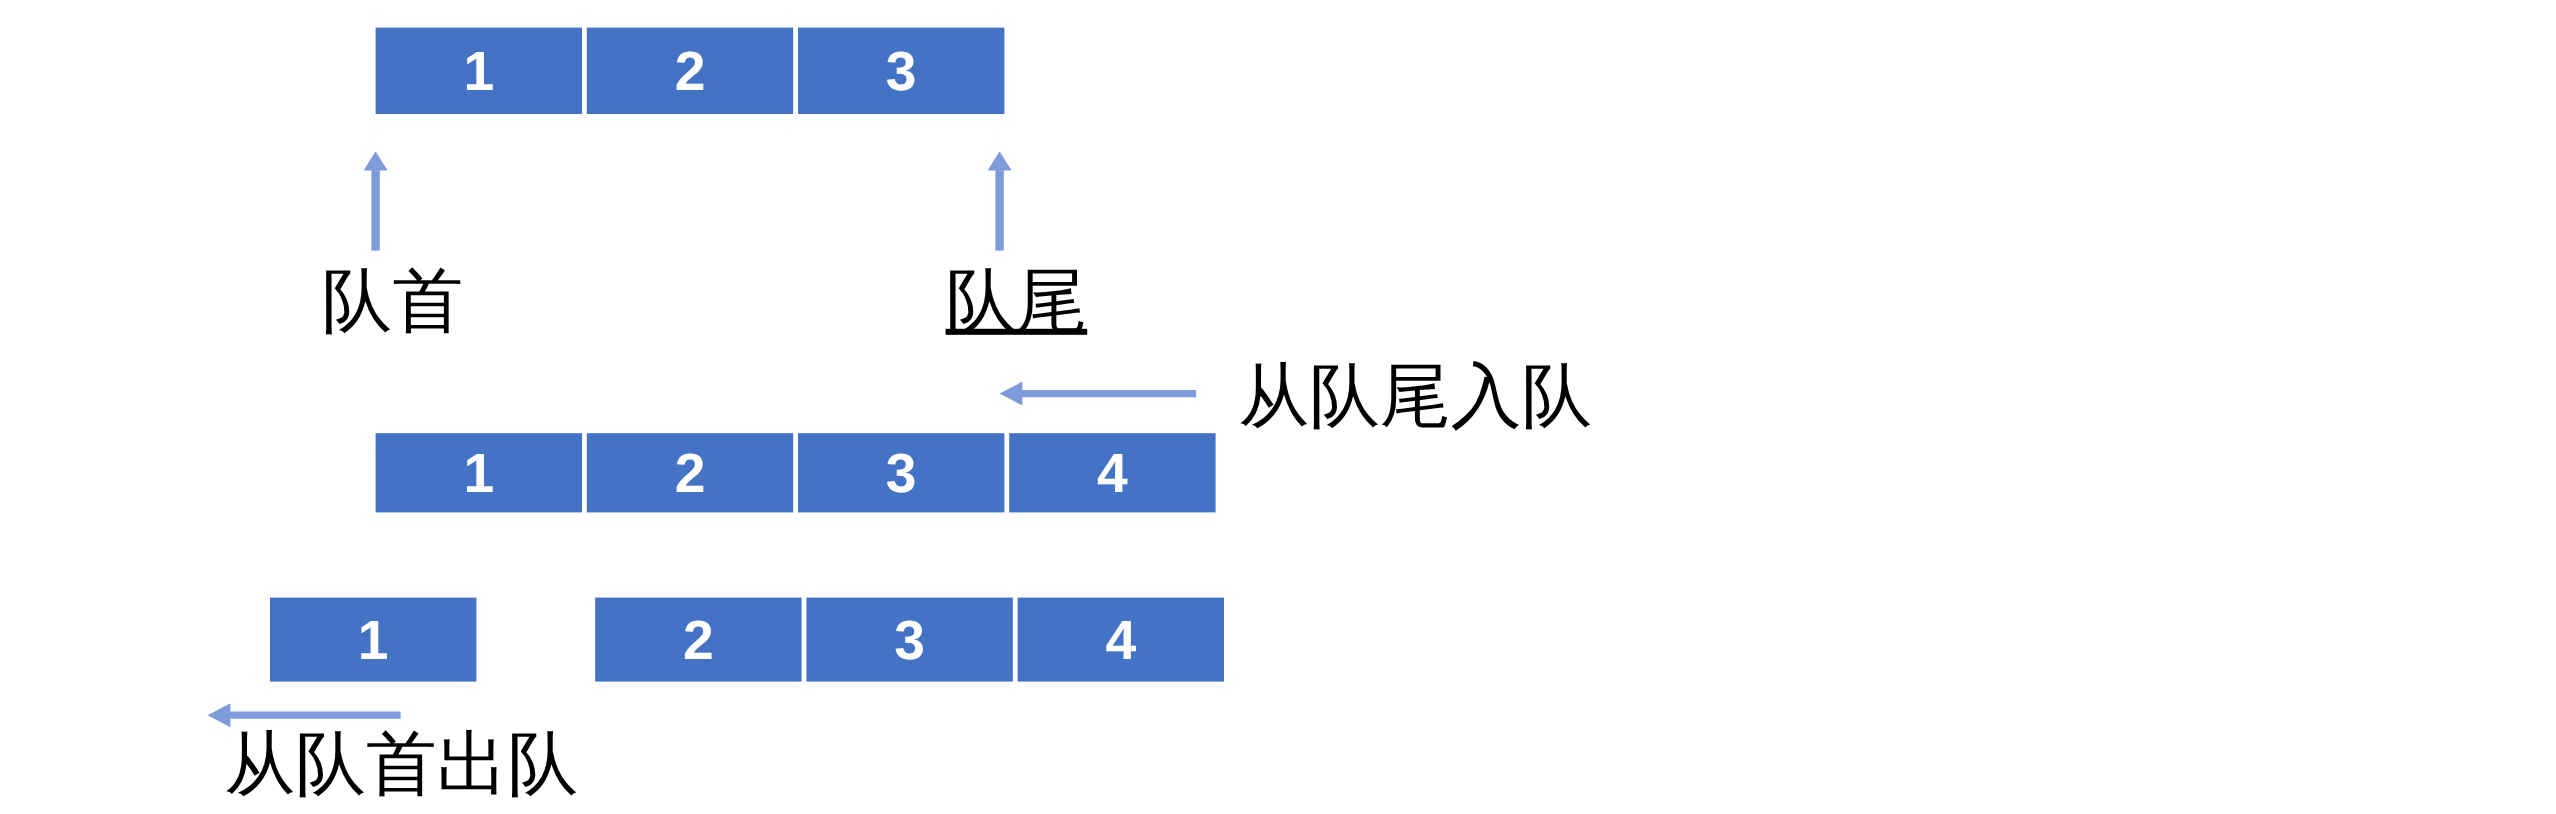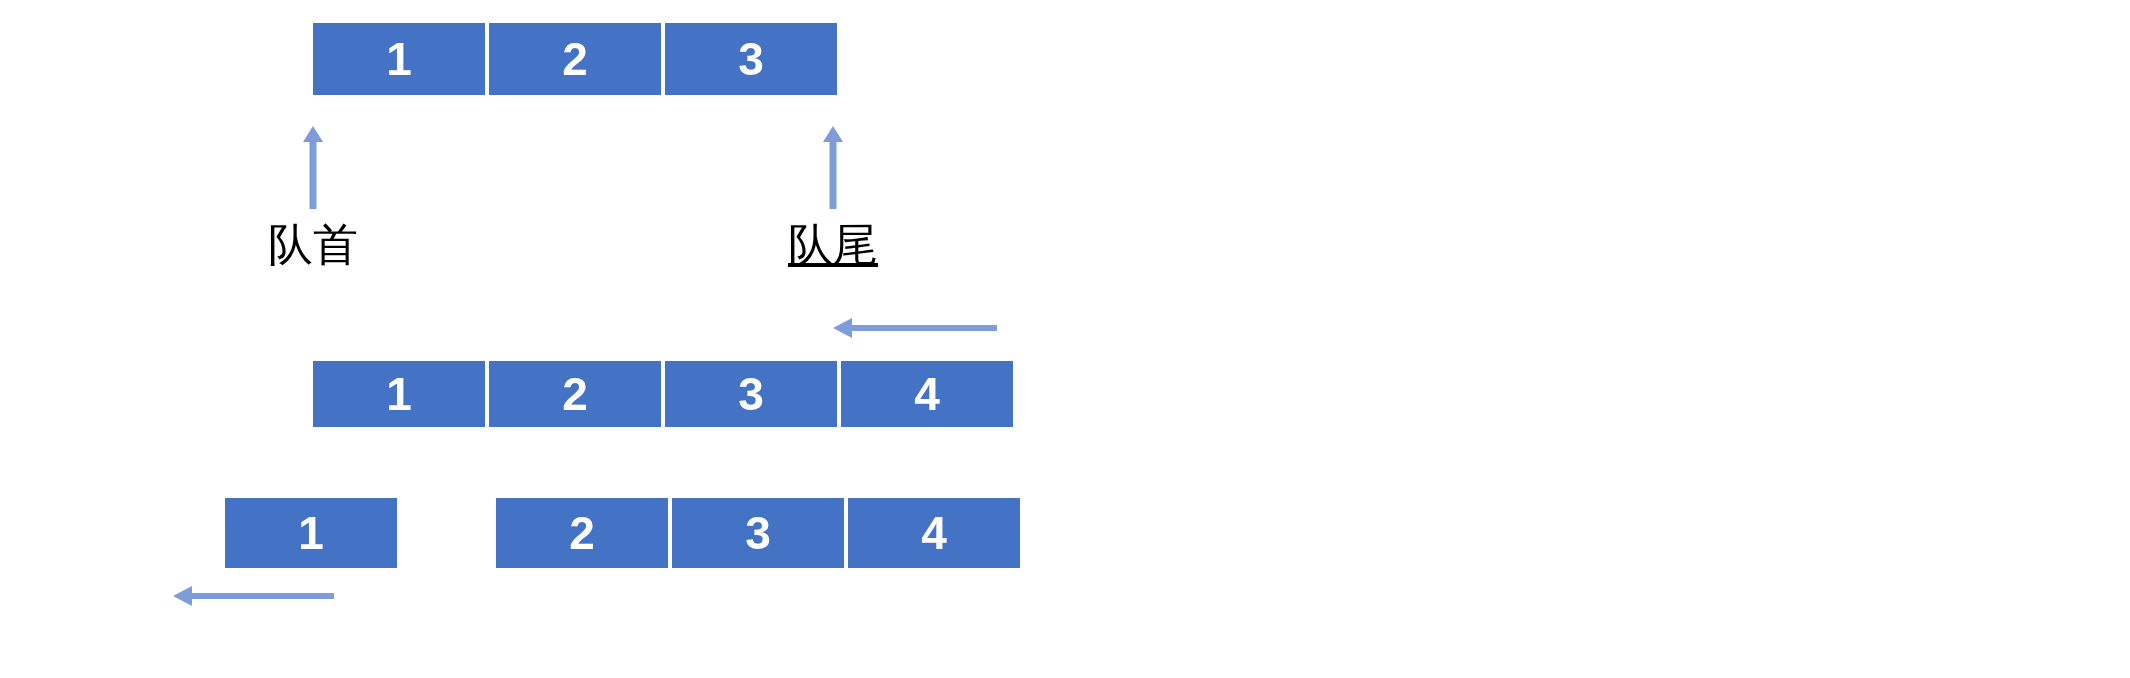--- a/index.html
+++ b/index.html
@@ -31,21 +31,21 @@
     font-size: 46px;
     font-weight: bold;
     line-height: 1;
   }
   .h72 .cell { height: 72px; }
   .h66 .cell { height: 66px; }
   .h70 .cell { height: 70px; }
   .cjk-label {
     position: absolute;
     color: #000000;
-    font-size: 45px;
+    font-size: 59px;
     line-height: 1.05;
     white-space: nowrap;
     font-family: "Liberation Sans", sans-serif;
   }
   .arrow-svg {
     position: absolute;
     display: block;
   }
   .arrow-fill { fill: #7D9CD9; }
 </style>
@@ -69,20 +69,21 @@
   </svg>
 
   <div class="cjk-label" style="left:268px; top:221px;">队首</div>
 
   <div class="cjk-label" style="left:788px; top:221px;text-decoration:underline;">队尾</div>
 
   <svg class="arrow-svg" style="left:833px; top:318px;" width="164" height="20" viewBox="0 0 164 20">
     <path class="arrow-fill" d="M0 10 L19 0 L19 7 L164 7 L164 13 L19 13 L19 20 Z" fill="#7D9CD9"></path>
   </svg>
 
+  <div class="cjk-label" style="left:1032px; top:300px;">从队尾入队</div>
 
   <div class="queue-row h66" style="left:313px; top:361px;">
     <div class="cell">1</div>
     <div class="cell">2</div>
     <div class="cell">3</div>
     <div class="cell">4</div>
   </div>
 
   <div class="queue-row h70" style="left:225px; top:498px;">
     <div class="cell">1</div>
@@ -91,14 +92,15 @@
   <div class="queue-row h70" style="left:496px; top:498px;">
     <div class="cell">2</div>
     <div class="cell">3</div>
     <div class="cell">4</div>
   </div>
 
   <svg class="arrow-svg" style="left:173px; top:586px;" width="161" height="20" viewBox="0 0 161 20">
     <path class="arrow-fill" d="M0 10 L19 0 L19 7 L161 7 L161 13 L19 13 L19 20 Z" fill="#7D9CD9"></path>
   </svg>
 
+  <div class="cjk-label" style="left:187px; top:607px;">从队首出队</div>
 
 </div>
 
 </body></html>

